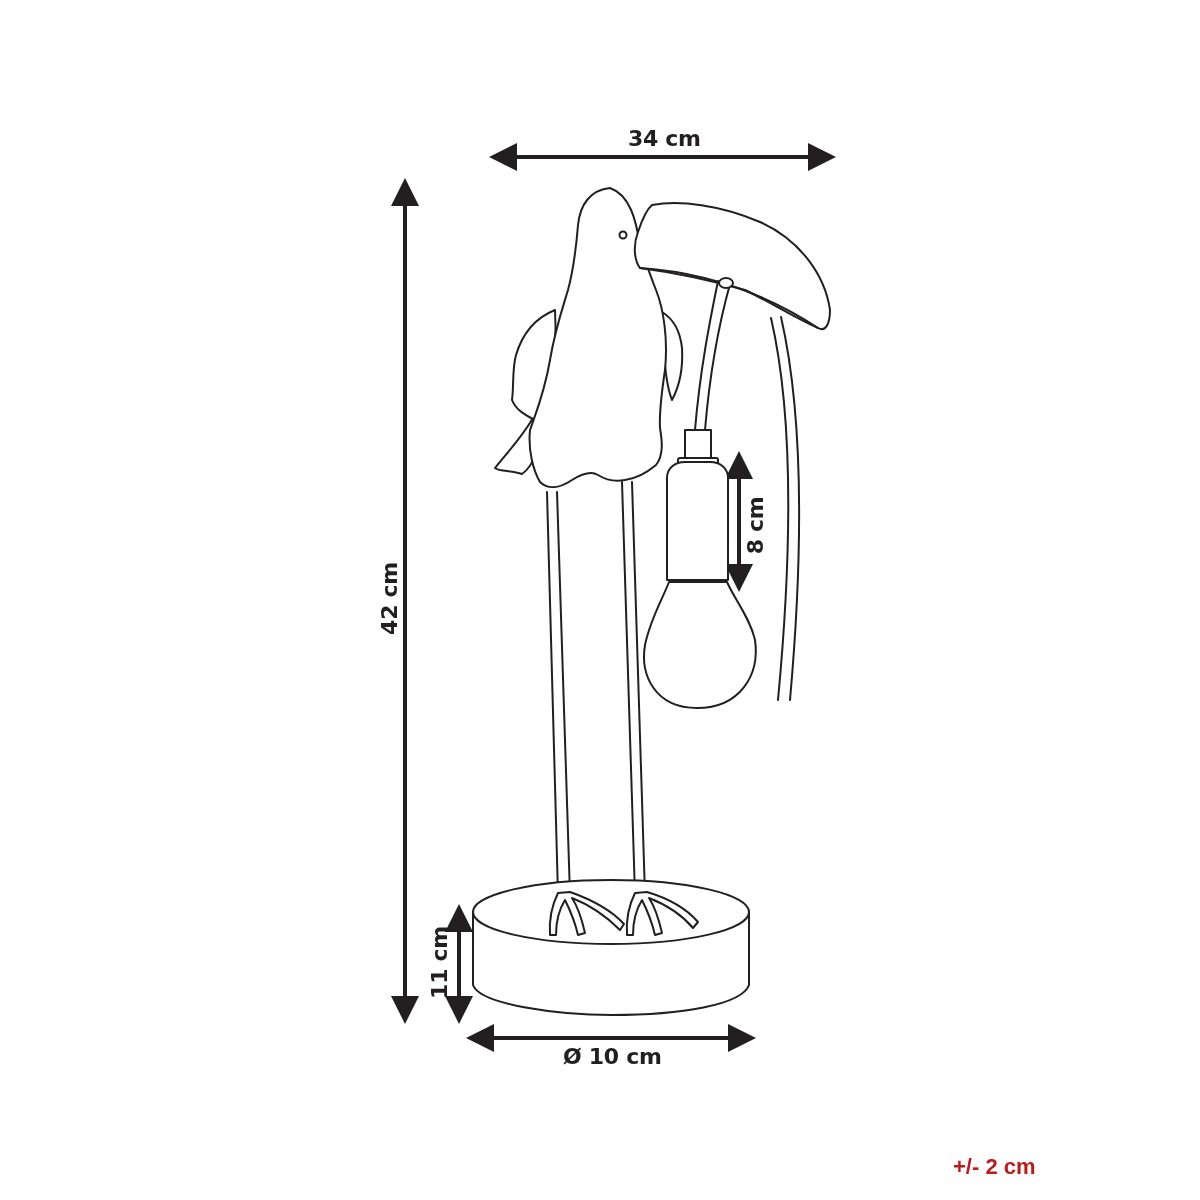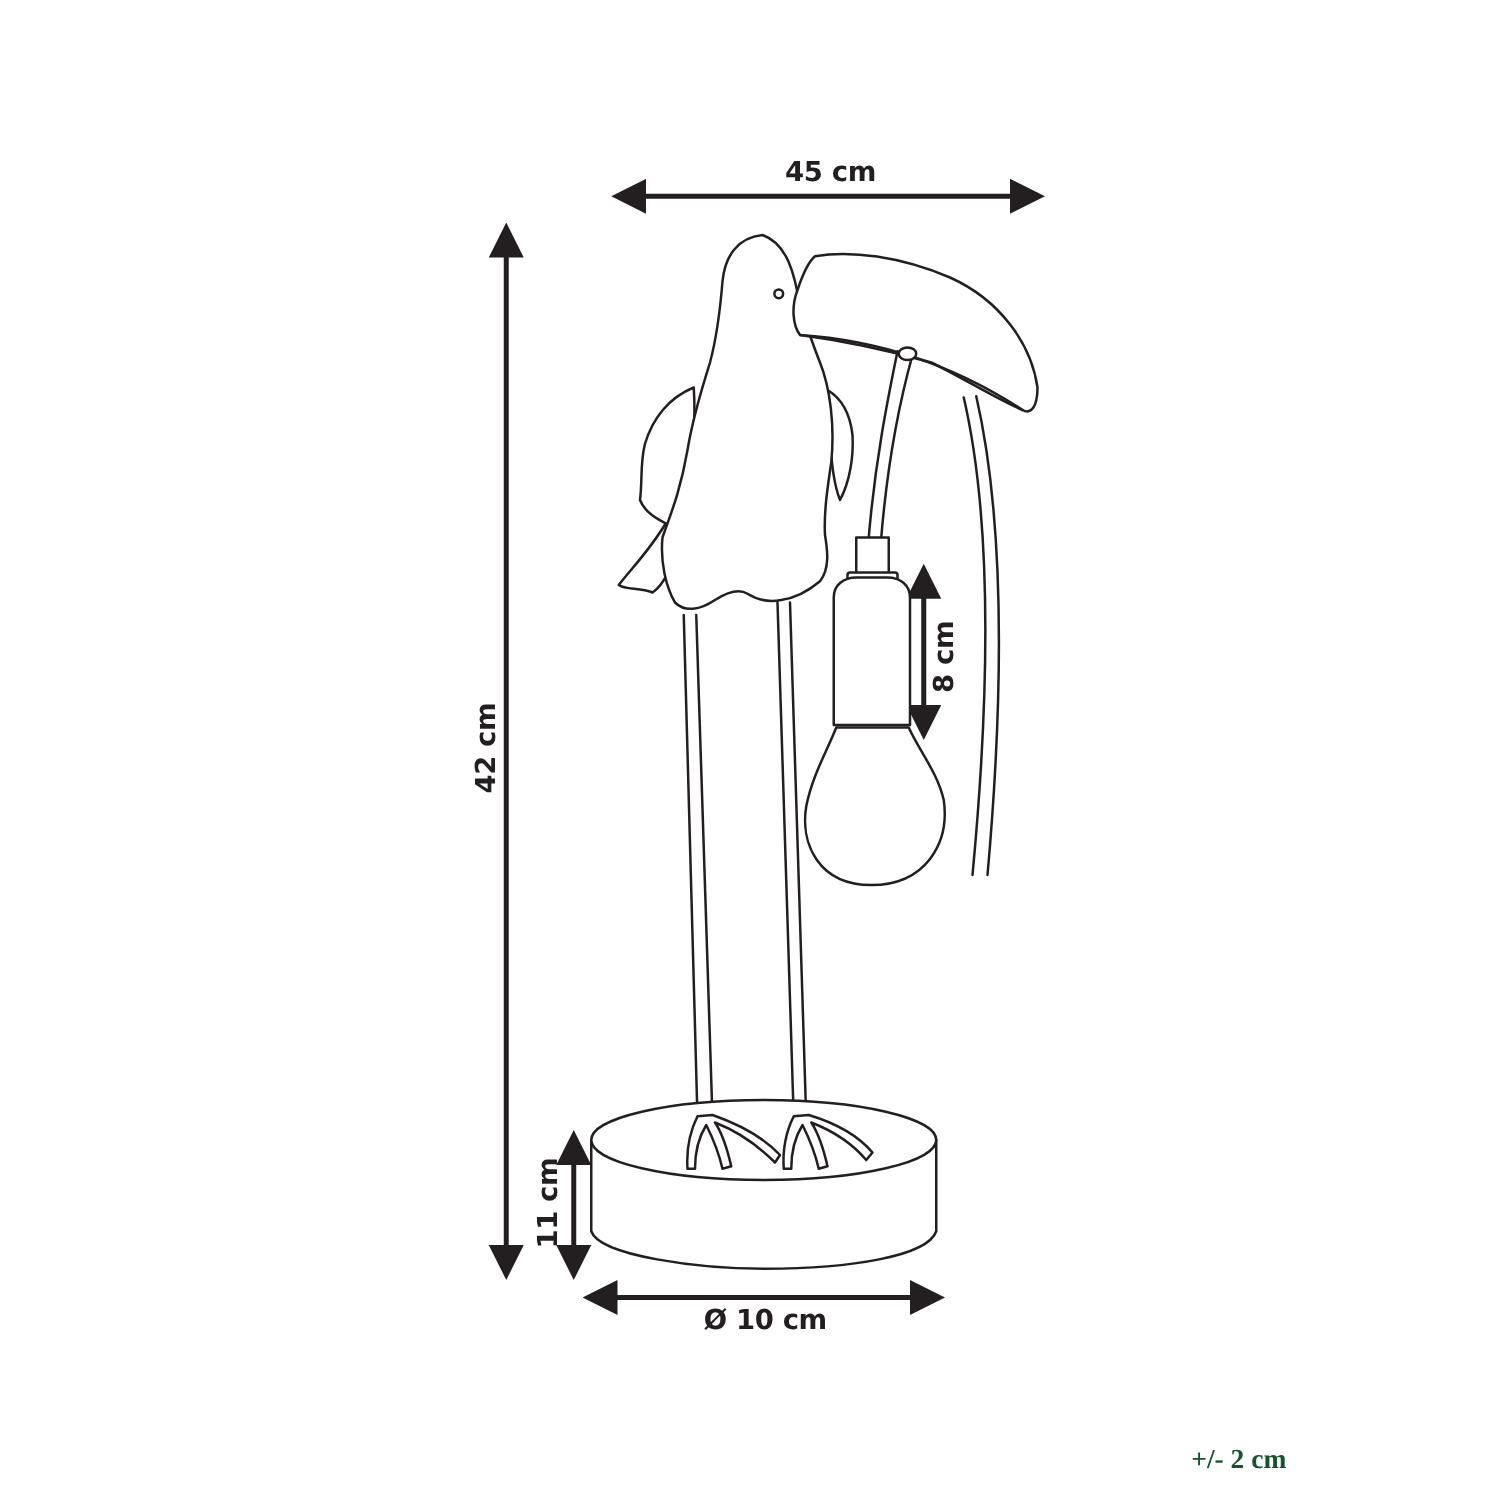--- a/index.html
+++ b/index.html
@@ -1,20 +1,20 @@
 <!DOCTYPE html>
 <html><head>
 <meta charset="utf-8">
 <style>
   html, body { margin: 0; padding: 0; background: #ffffff; }
   body { width: 1200px; height: 1200px; position: relative; overflow: hidden; font-family: "Liberation Sans", sans-serif; }
   #stage { position: absolute; left: 0; top: 0; width: 1200px; height: 1200px; }
   .dim-label { position: absolute; font-family: "DejaVu Sans", sans-serif; font-weight: bold; font-size: 22px; color: #231f20; white-space: nowrap; letter-spacing: -0.3px; }
   .rot { transform-origin: center center; transform: rotate(-90deg); }
-  .tol { position: absolute; font-family: Liberation Serif, serif; font-weight: bold; font-size: 22px; color: #14532d; white-space: nowrap; }
+  .tol { position: absolute; font-family: Liberation Sans, sans-serif; font-weight: bold; font-size: 22px; color: #b91c1c; white-space: nowrap; }
 </style>
 </head>
 <body>
 
 <div id="stage">
   <svg width="1200" height="1200" viewBox="0 0 1200 1200" xmlns="http://www.w3.org/2000/svg">
     <defs>
       <marker id="ah" viewBox="0 0 10 10" refX="5" refY="5" markerWidth="7" markerHeight="7" orient="auto-start-reverse">
         <path d="M0,0 L10,5 L0,10 Z" fill="#231f20"></path>
       </marker>
@@ -93,19 +93,19 @@
         <rect x="678" y="458" width="40" height="8" rx="2"></rect>
         <path d="M667,478 C667,468 675,462 685,462 L710,462 C720,462 728,468 728,478 L728,580 L667,580 Z"></path>
       </g>
 
       <g>
         <path d="M669,582 L727,582 C735,600 750,618 755,640 C760,675 740,708 697,708 C655,708 640,675 645,645 C650,620 662,600 669,582 Z"></path>
       </g>
     </g>
   </svg>
 
-  <div class="dim-label" style="left:628px; top:126px;">45 cm</div>
+  <div class="dim-label" style="left:628px; top:126px;">34 cm</div>
   <div class="dim-label rot" style="left:353px; top:586px;">42 cm</div>
   <div class="dim-label rot" style="left:727px; top:513px;">8 cm</div>
   <div class="dim-label rot" style="left:403px; top:950px;">11 cm</div>
   <div class="dim-label" style="left:563px; top:1044px;">Ø 10 cm</div>
   <div class="tol" style="left:953px; top:1154px;">+/- 2 cm</div>
 </div>
 
 </body></html>

